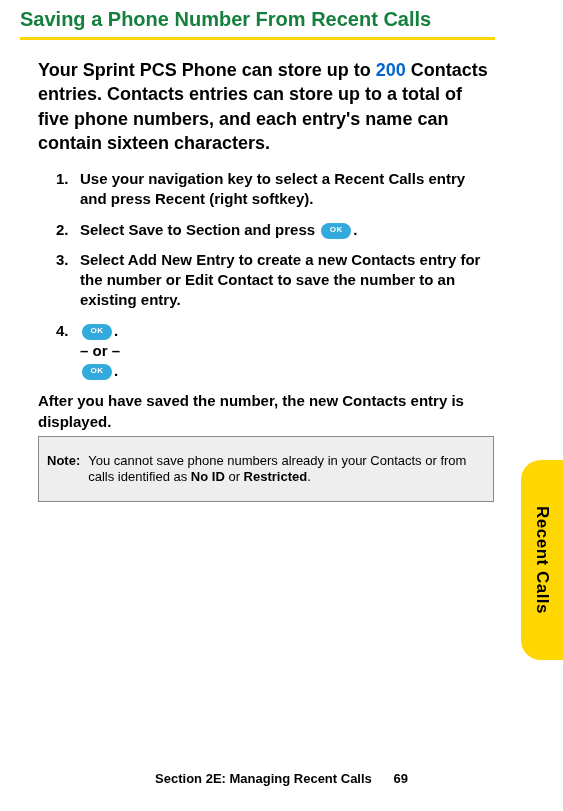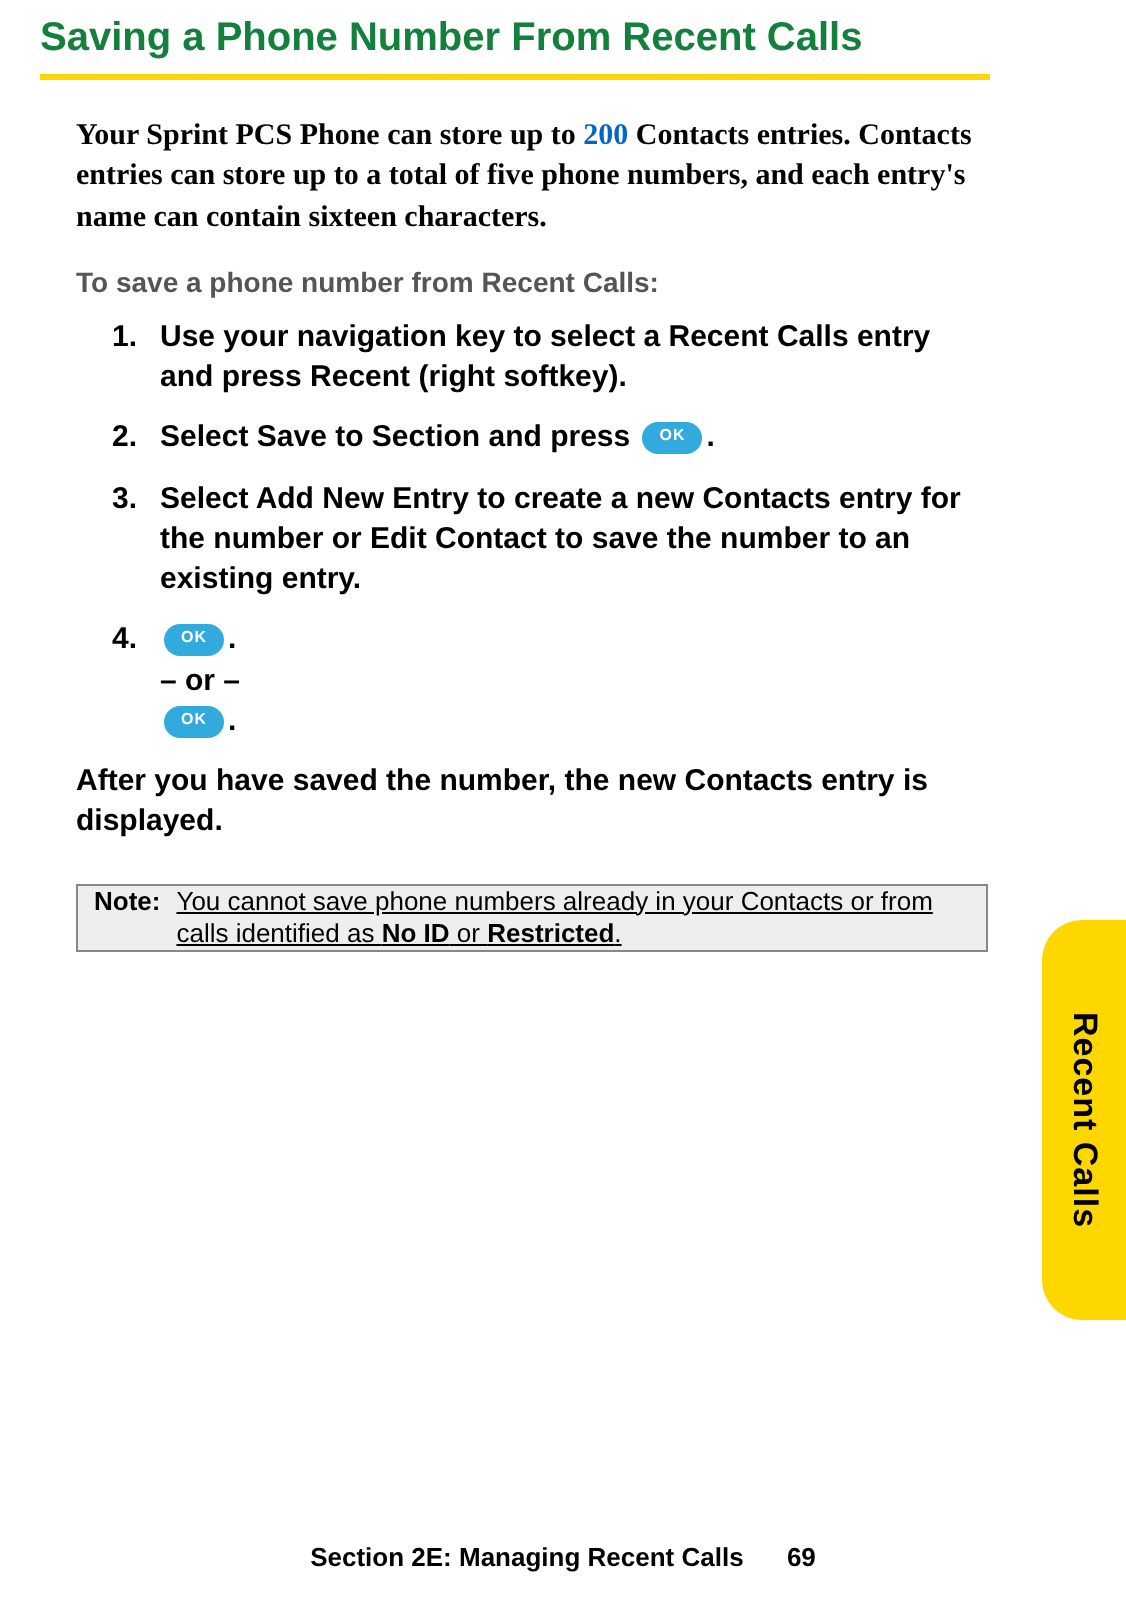--- a/index.html
+++ b/index.html
@@ -26,22 +26,22 @@
       width: 475px;
       height: 3px;
       background: #ffd700;
       margin-bottom: 18px;
     }
     .content {
       width: 475px;
       padding-left: 18px;
     }
     .intro {
-      font-family: Liberation Serif, serif;
-      font-size: 15px;
+      font-family: Liberation Sans, sans-serif;
+      font-size: 18px;
       font-weight: bold;
       color: #000;
       line-height: 1.35;
       margin-bottom: 14px;
     }
     .link-num {
       color: #0066cc;
     }
     .subhead {
       font-family: Arial, Helvetica, sans-serif;
@@ -98,45 +98,44 @@
       color: #fff;
       letter-spacing: 0.5px;
     }
     .after-text {
       font-family: Arial, Helvetica, sans-serif;
       font-size: 15px;
       font-weight: bold;
       color: #000;
       line-height: 1.35;
       margin-top: 10px;
-      margin-bottom: 20px;
+      margin-bottom: 4px;
     }
     .note-box {
       width: 456px;
       border: 1px solid #888;
       background: #eee;
-      padding: 0 8px;
+      padding: 16px 8px;
       display: flex;
       align-items: flex-start;
       gap: 8px;
     }
     .note-label {
       font-family: Arial, Helvetica, sans-serif;
       font-size: 13px;
       font-weight: bold;
       color: #000;
       flex-shrink: 0;
     }
     .note-text {
       font-family: Arial, Helvetica, sans-serif;
       font-size: 13px;
       font-weight: normal;
       color: #000;
       line-height: 1.25;
-      text-decoration: underline;
     }
     .note-text .term {
       font-weight: bold;
     }
     .side-tab {
       position: absolute;
       right: 0;
       top: 460px;
       width: 42px;
       height: 200px;
@@ -175,21 +174,20 @@
 
 <h1 class="page-title">Saving a Phone Number From Recent Calls</h1>
 <div class="title-divider"></div>
 
 <div class="content">
 
   <p class="intro">
     <span>Your Sprint PCS Phone can store up to </span><span class="link-num">200</span><span> Contacts entries. Contacts entries can store up to a total of five phone numbers, and each entry's name can contain sixteen characters.</span>
   </p>
 
-  <p class="subhead">To save a phone number from Recent Calls:</p>
 
   <ol class="steps">
     <li>
       <span class="step-num">1.</span>
       <span>Use your navigation key to select a Recent Calls entry and press </span><span class="term">Recent</span><span> (right softkey).</span>
     </li>
     <li>
       <span class="step-num">2.</span>
       <span>Select </span><span class="term">Save to Section</span><span> and press </span><span class="ok-key"><span class="ok-label">OK</span></span><span>.</span>
     </li>

